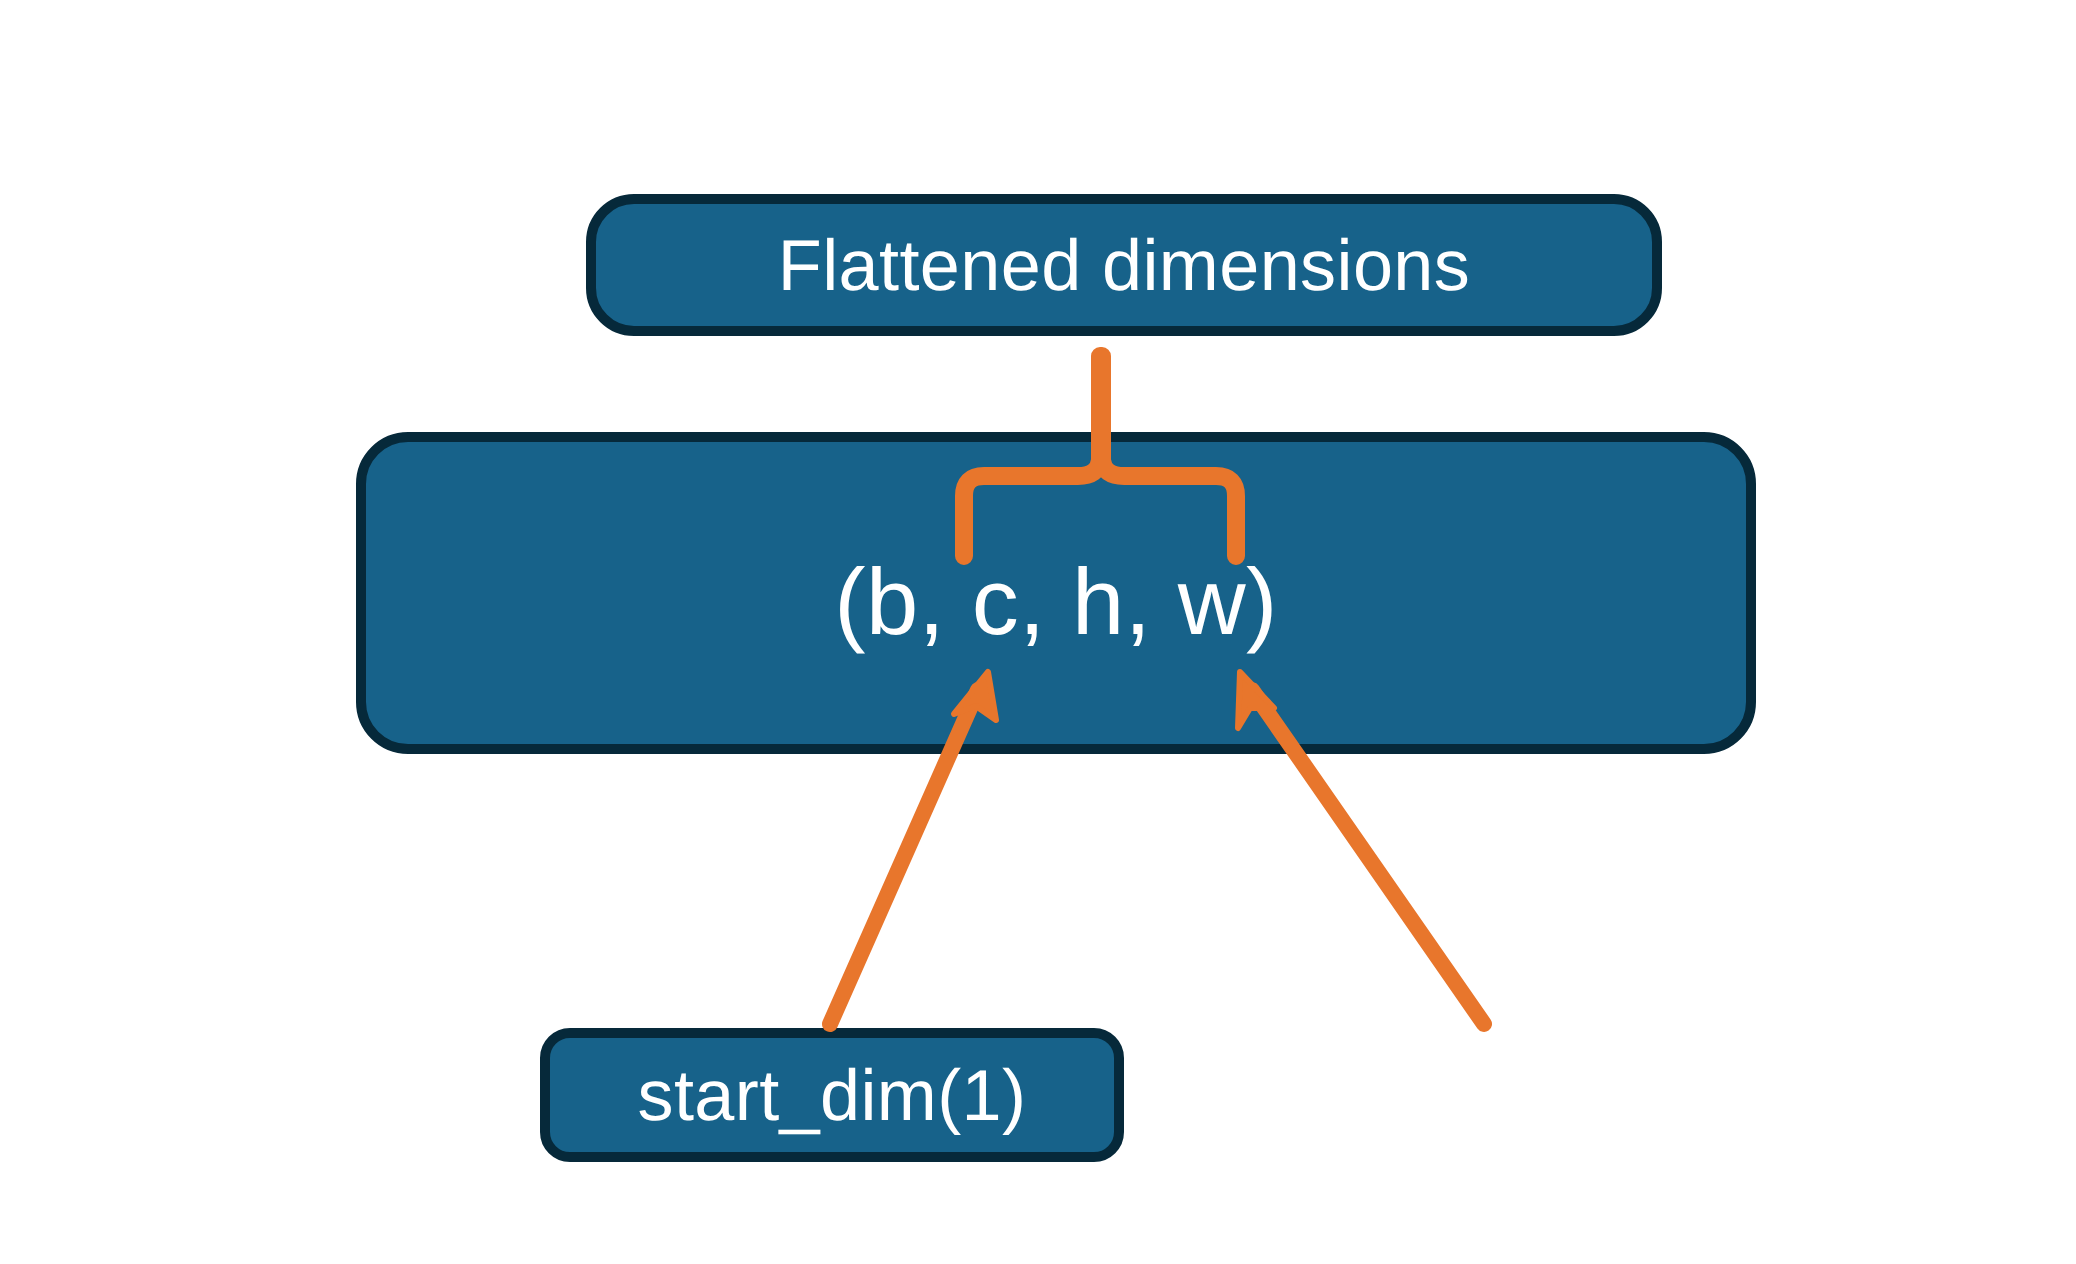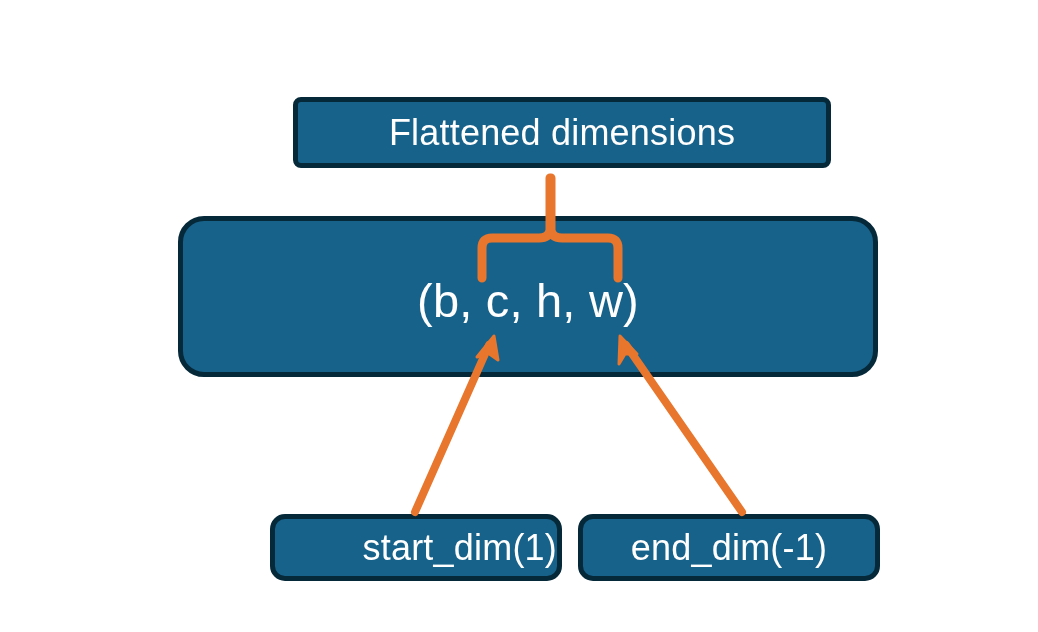--- a/index.html
+++ b/index.html
@@ -38,21 +38,21 @@
     line-height: 1;
     color: #ffffff;
   }
 
   
   #node-flattened {
     left: 293px;
     top: 97px;
     width: 538px;
     height: 71px;
-    border-radius: 8px;
+    border-radius: 24px;
     font-size: 36px;
   }
 
   
   #node-shape {
     left: 178px;
     top: 216px;
     width: 700px;
     height: 161px;
     border-radius: 26px;
@@ -64,21 +64,20 @@
   }
 
   
   #node-start-dim {
     left: 270px;
     top: 514px;
     width: 292px;
     height: 67px;
     border-radius: 15px;
     font-size: 36px;
-    justify-content: flex-end;
   }
   #node-end-dim {
     left: 578px;
     top: 514px;
     width: 302px;
     height: 67px;
     border-radius: 15px;
     font-size: 36px;
   }
 
@@ -103,23 +102,20 @@
   </div>
 
   <div class="node" id="node-shape">
     <span class="node-label">(b, c, h, w)</span>
   </div>
 
   <div class="node" id="node-start-dim">
     <span class="node-label">start_dim(1)</span>
   </div>
 
-  <div class="node" id="node-end-dim">
-    <span class="node-label">end_dim(-1)</span>
-  </div>
 
   <svg id="overlay" viewBox="0 0 1038 632" width="1038" height="632">
 
     <path d="M 482 278
              L 482 248
              Q 482 238 492 238
              L 539 238
              Q 549 238 550 230
              L 550 178
              L 551 178

